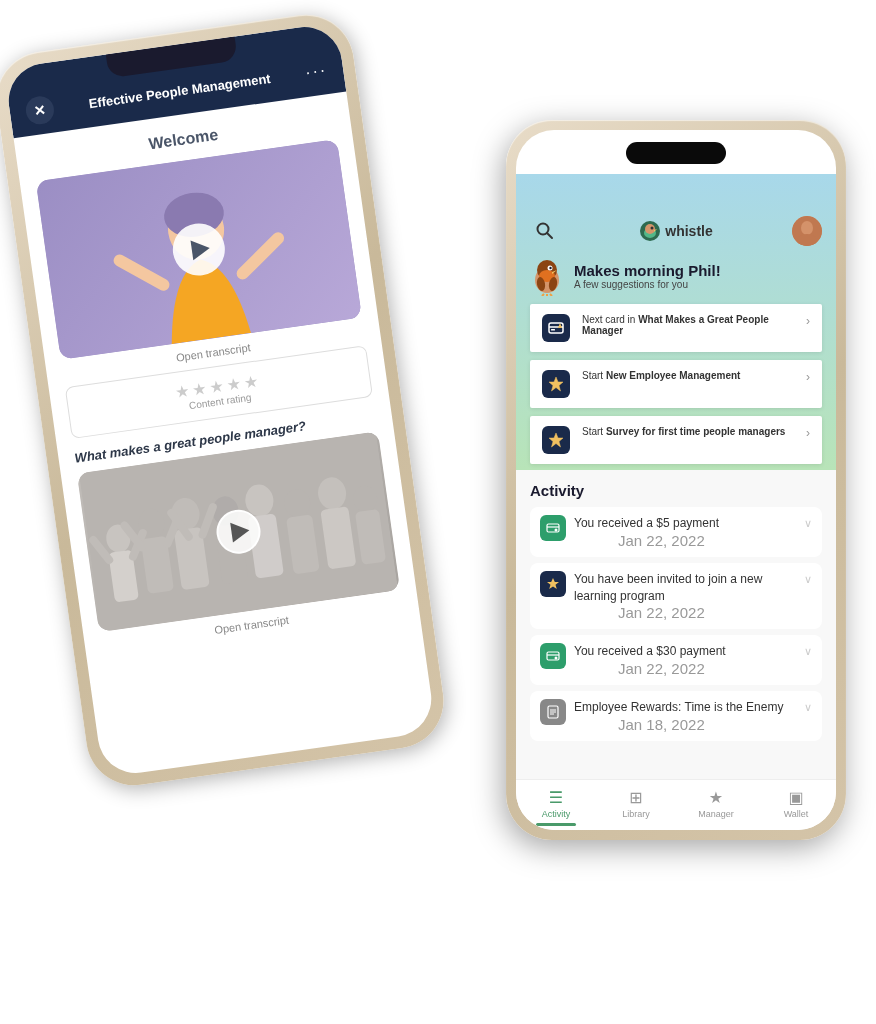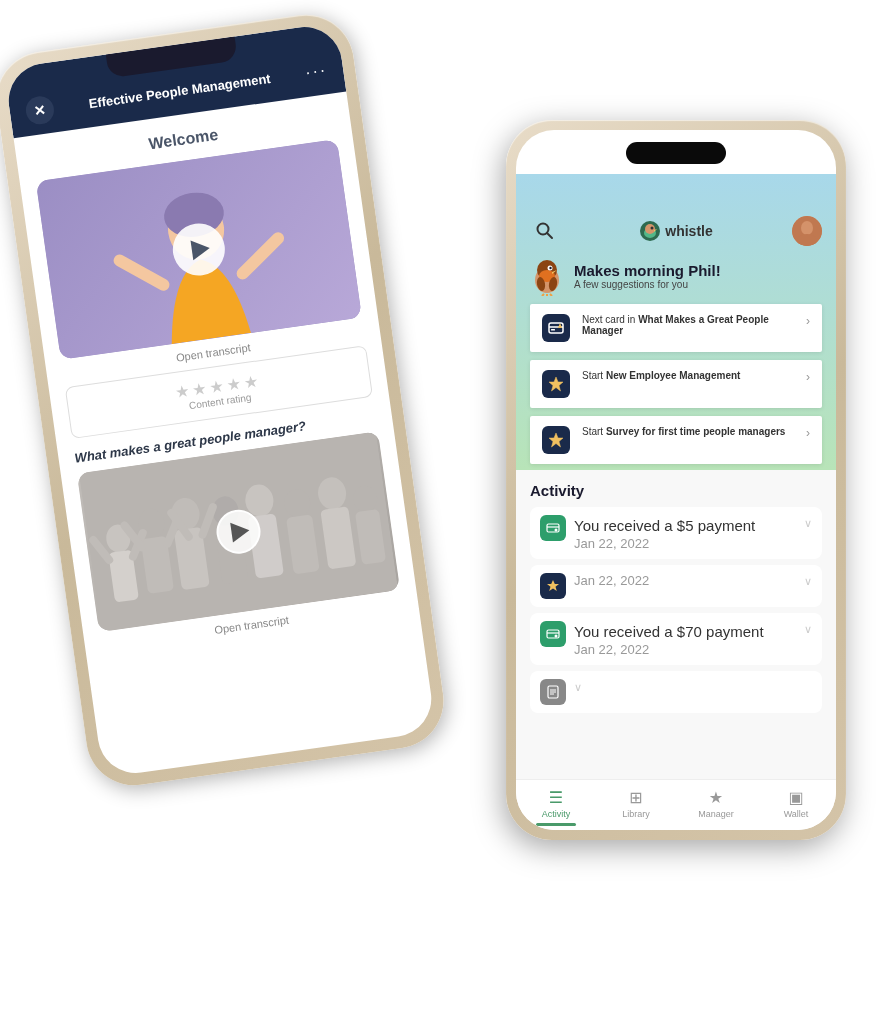--- a/index.html
+++ b/index.html
@@ -420,28 +420,29 @@
 
     .phone-front .activity-icon.gray {
       background: #888;
     }
 
     .phone-front .activity-content {
       flex: 1;
     }
 
     .phone-front .activity-text {
-      font-size: 15px;
+      font-size: 12px;
       color: #333;
       line-height: 1.4;
     }
 
     .phone-front .activity-date {
-      font-size: 13px;
+      font-size: 15px;
       color: #999;
+      margin-left: 44px;
     }
 
     .phone-front .activity-chevron {
       color: #ccc;
       font-size: 11px;
       margin-top: 2px;
     }
 
     
     .phone-front .bottom-nav {
@@ -709,49 +710,54 @@
             <span class="activity-chevron">∨</span>
           </div>
 
           <div class="activity-item">
             <div class="activity-icon dark">
               <svg width="14" height="14" viewBox="0 0 14 14">
                 <polygon points="7,1 8.8,5 13,5 9.5,7.8 10.8,12 7,9.5 3.2,12 4.5,7.8 1,5 5.2,5" fill="#f0c060"></polygon>
               </svg>
             </div>
             <div class="activity-content">
+              <div class="activity-text">You have been invited to join a new learning program</div>
               <div class="activity-date">Jan 22, 2022</div>
             </div>
             <span class="activity-chevron">∨</span>
           </div>
 
           <div class="activity-item">
             <div class="activity-icon green">
               <svg width="14" height="14" viewBox="0 0 14 14">
                 <rect x="1" y="3" width="12" height="8" rx="1.5" fill="none" stroke="white" stroke-width="1.2"></rect>
                 <line x1="1" y1="6" x2="13" y2="6" stroke="white" stroke-width="1.2"></line>
                 <circle cx="10" cy="9" r="1.5" fill="white"></circle>
               </svg>
             </div>
             <div class="activity-content">
-              <div class="activity-text">You received a $70 payment</div>
+              <div class="activity-text">You received a $30 payment</div>
               <div class="activity-date">Jan 22, 2022</div>
             </div>
             <span class="activity-chevron">∨</span>
           </div>
 
           <div class="activity-item">
             <div class="activity-icon gray">
               <svg width="14" height="14" viewBox="0 0 14 14">
                 <rect x="2" y="1" width="10" height="12" rx="1.5" fill="none" stroke="white" stroke-width="1.2"></rect>
                 <line x1="4" y1="5" x2="10" y2="5" stroke="white" stroke-width="1"></line>
                 <line x1="4" y1="7" x2="10" y2="7" stroke="white" stroke-width="1"></line>
                 <line x1="4" y1="9" x2="8" y2="9" stroke="white" stroke-width="1"></line>
               </svg>
             </div>
+            <div class="activity-content">
+              <div class="activity-text">Employee Rewards: Time is the Enemy</div>
+              <div class="activity-date">Jan 18, 2022</div>
+            </div>
             <span class="activity-chevron">∨</span>
           </div>
         </div>
 
         <div class="bottom-nav">
           <div class="nav-item active">
             <span class="nav-icon">☰</span>
             <span class="nav-label">Activity</span>
             <div class="nav-indicator"></div>
           </div>

